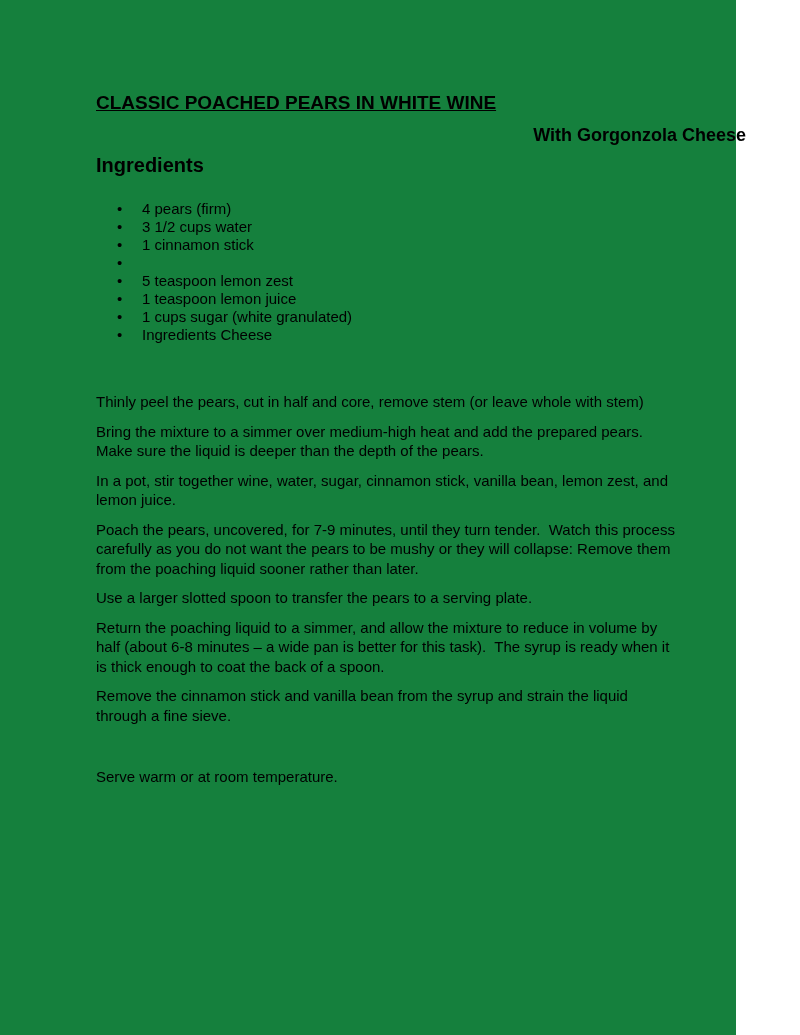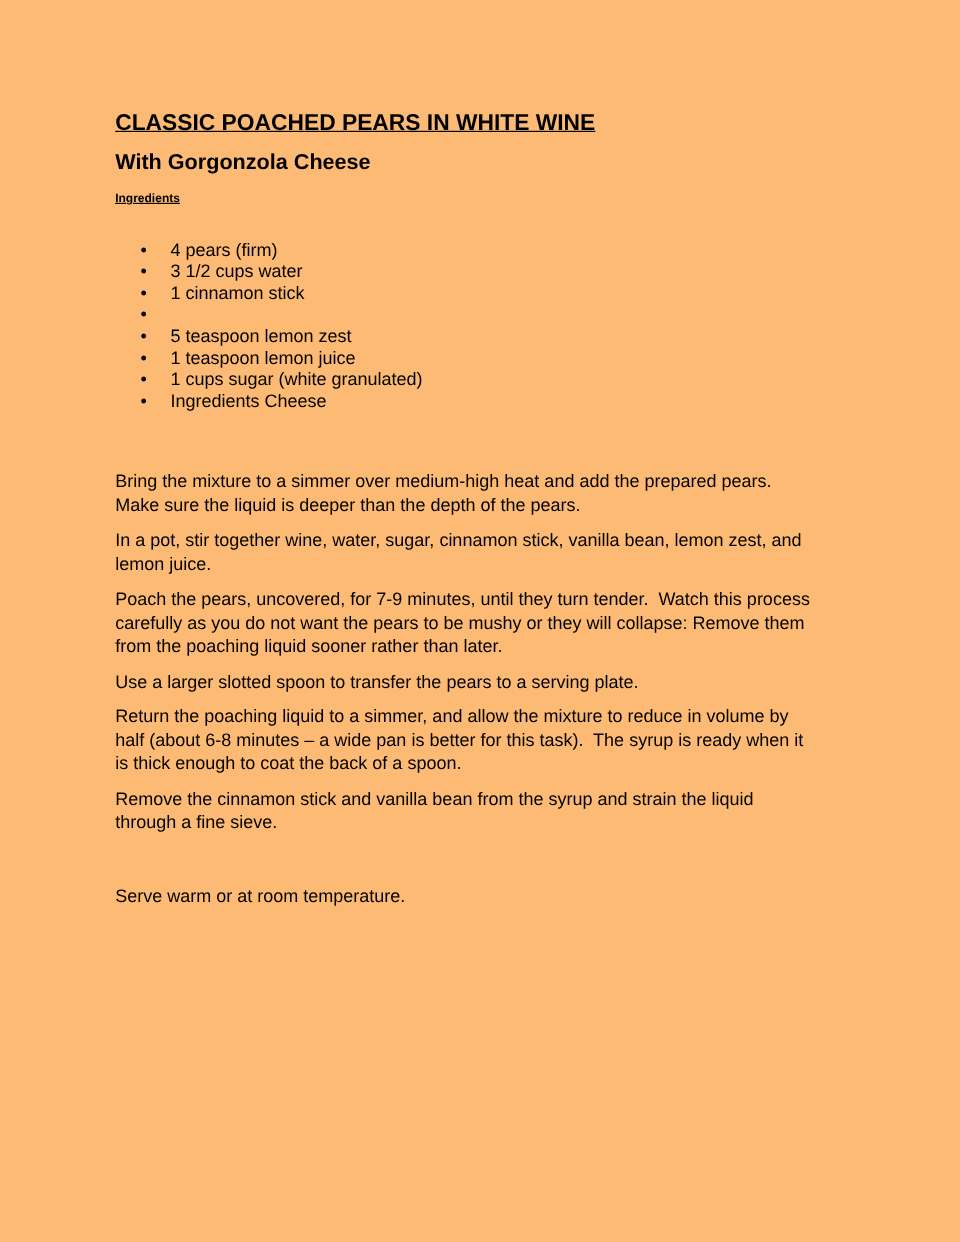--- a/index.html
+++ b/index.html
@@ -10,47 +10,47 @@
   body {
     width: 800px;
     height: 1035px;
     color: #000000;
     font-family: "Liberation Sans", "DejaVu Sans", sans-serif;
     -webkit-font-smoothing: antialiased;
     overflow: hidden;
   }
   .page {
     box-sizing: border-box;
-    width: 800px;
+    width: 736px;
     height: 1035px;
     padding: 91px 50px 0 96px;
-    background: #fdba74;
+    background: #15803d;
   }
   .content {
     width: 650px;
   }
   h1.doc-title {
     font-size: 19px;
     line-height: 23px;
     font-weight: bold;
     text-decoration: underline;
     margin: 0 0 10px 0;
   }
   h2.doc-subtitle {
     font-size: 18px;
     line-height: 22px;
     font-weight: bold;
     margin: 0 0 10px 0;
+    text-align: right;
   }
   h3.section-heading {
-    font-size: 10px;
+    font-size: 20px;
     line-height: 19px;
     font-weight: bold;
     margin: 0;
-    text-decoration: underline;
   }
   ul.ingredients {
     list-style: none;
     margin: 25px 0 48px 0;
     padding: 0;
   }
   ul.ingredients li {
     display: flex;
     font-size: 15px;
     line-height: 18px;
@@ -110,20 +110,21 @@
       <li>
         <span class="bullet">•</span>
         <span>1 cups sugar (white granulated)</span>
       </li>
       <li>
         <span class="bullet">•</span>
         <span>Ingredients Cheese</span>
       </li>
     </ul>
 
+    <p class="para">Thinly peel the pears, cut in half and core, remove stem (or leave whole with stem)</p>
     <p class="para">Bring the mixture to a simmer over medium-high heat and add the prepared pears.
 Make sure the liquid is deeper than the depth of the pears.</p>
     <p class="para">In a pot, stir together wine, water, sugar, cinnamon stick, vanilla bean, lemon zest, and
 lemon juice.</p>
     <p class="para">Poach the pears, uncovered, for 7-9 minutes, until they turn tender.  Watch this process
 carefully as you do not want the pears to be mushy or they will collapse: Remove them
 from the poaching liquid sooner rather than later.</p>
     <p class="para">Use a larger slotted spoon to transfer the pears to a serving plate.</p>
     <p class="para">Return the poaching liquid to a simmer, and allow the mixture to reduce in volume by
 half (about 6-8 minutes – a wide pan is better for this task).  The syrup is ready when it

